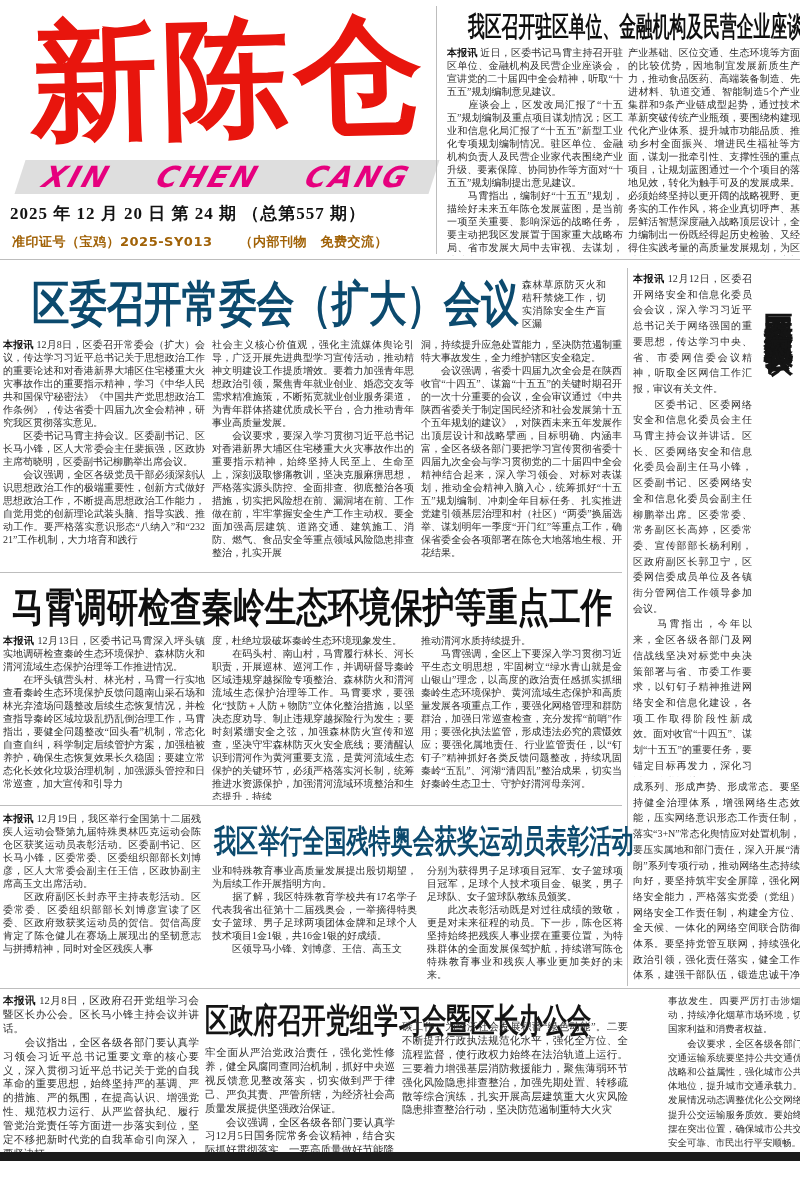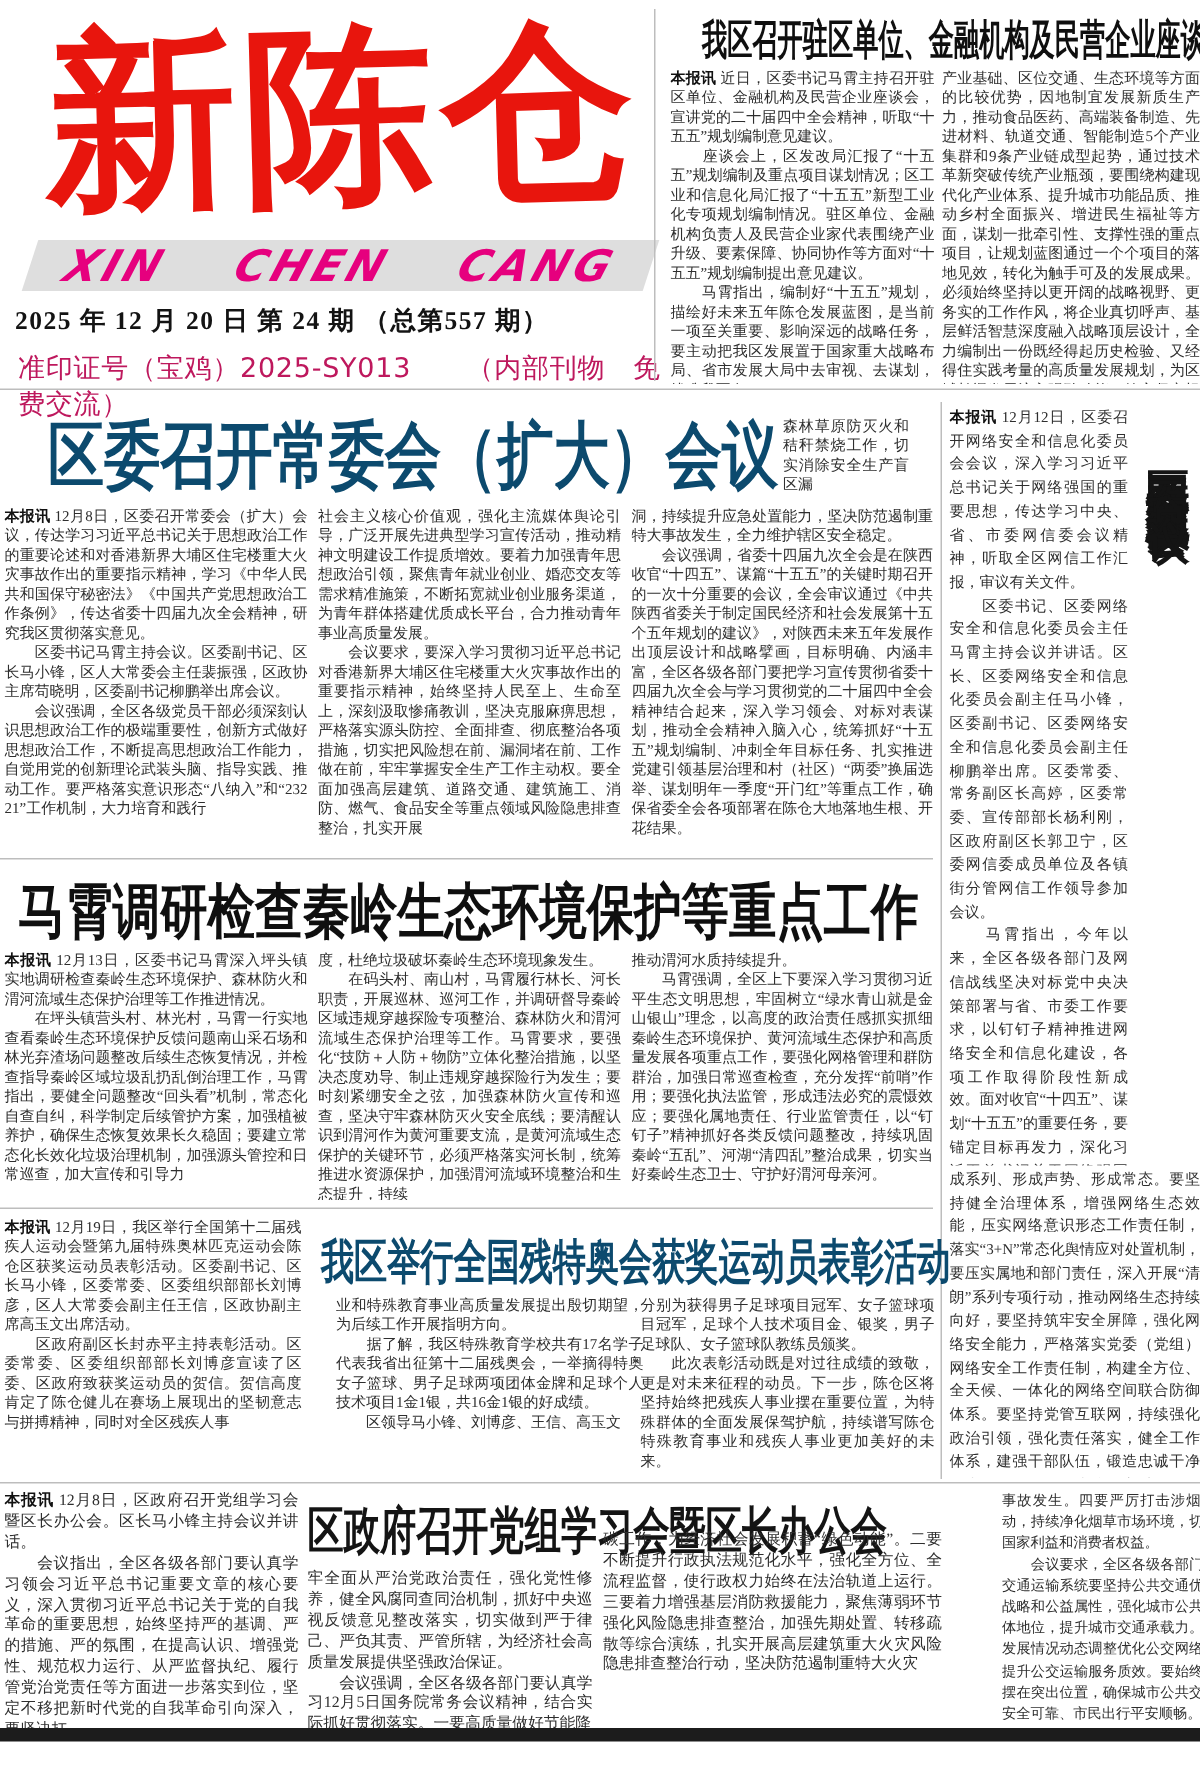--- a/index.html
+++ b/index.html
@@ -18,22 +18,22 @@
   .magenta{color:#0c4a6e;}
   .hline{background:#bdbdbd;height:1px;}
   .vline{background:#bdbdbd;width:1px;}
   .logo{font-family:"DejaVu Serif",serif;font-weight:bold;color:#e8150d;
         font-size:128px;line-height:150px;letter-spacing:4px;transform:rotate(-1.5deg);}
   .band{background:#dedede;transform:skewX(-18deg);text-align:center;}
   .band-text{font-family:"DejaVu Sans","Liberation Sans",sans-serif;font-style:italic;font-weight:bold;
              color:#e6007e;font-size:29px;line-height:34px;letter-spacing:3px;word-spacing:34px;}
   .dateline{font-family:Liberation Serif, serif;font-weight:bold;color:#131313;
             font-size:17px;letter-spacing:1px;}
-  .permitline{font-family:"DejaVu Sans","Liberation Sans",sans-serif;font-weight:normal;color:#be185d;
-              font-size:18px;letter-spacing:0.5px;}
+  .permitline{font-family:"DejaVu Sans","Liberation Sans",sans-serif;font-weight:bold;color:#a16207;
+              font-size:13px;letter-spacing:0.5px;}
   .vert-head{writing-mode:vertical-rl;text-orientation:upright;font-size:29px;letter-spacing:2px;color:#141414;}
   .botbar{background:#1c1c1c;}
 </style>
 </head>
 <body>
 
 <div class="page">
 
   <div class="abs" style="left:0;top:0;width:437px;height:258px;">
     <div class="abs logo" style="left:30px;top:2px;width:410px;">新陈仓</div>
@@ -97,21 +97,21 @@
   </div>
 
   <div class="abs hline" style="left:0;top:805px;width:622px;"></div>
 
   <div>
     <div class="abs body-text" style="left:3px;top:812px;width:198px;height:172px;"><b class="lede">本报讯</b><span> 12月19日，我区举行全国第十二届残疾人运动会暨第九届特殊奥林匹克运动会陈仓区获奖运动员表彰活动。区委副书记、区长马小锋，区委常委、区委组织部部长刘博彦，区人大常委会副主任王信，区政协副主席高玉文出席活动。
 　　区政府副区长封赤平主持表彰活动。区委常委、区委组织部部长刘博彦宣读了区委、区政府致获奖运动员的贺信。贺信高度肯定了陈仓健儿在赛场上展现出的坚韧意志与拼搏精神，同时对全区残疾人事</span></div>
     <div class="abs h-sans magenta" style="left:214px;top:820px;height:40px;">
       <span class="cond" style="font-size:32px;transform:scaleX(0.69);">我区举行全国残特奥会获奖运动员表彰活动</span>
     </div>
-    <div class="abs body-text" style="left:212px;top:864px;width:205px;height:120px;margin-left:12px;">业和特殊教育事业高质量发展提出殷切期望，为后续工作开展指明方向。
+    <div class="abs body-text" style="left:212px;top:864px;width:205px;height:120px;">业和特殊教育事业高质量发展提出殷切期望，为后续工作开展指明方向。
 　　据了解，我区特殊教育学校共有17名学子代表我省出征第十二届残奥会，一举摘得特奥女子篮球、男子足球两项团体金牌和足球个人技术项目1金1银，共16金1银的好成绩。
 　　区领导马小锋、刘博彦、王信、高玉文</div>
     <div class="abs body-text" style="left:427px;top:864px;width:196px;height:120px;">分别为获得男子足球项目冠军、女子篮球项目冠军，足球个人技术项目金、银奖，男子足球队、女子篮球队教练员颁奖。
 　　此次表彰活动既是对过往成绩的致敬，更是对未来征程的动员。下一步，陈仓区将坚持始终把残疾人事业摆在重要位置，为特殊群体的全面发展保驾护航，持续谱写陈仓特殊教育事业和残疾人事业更加美好的未来。</div>
   </div>
 
   <div class="abs hline" style="left:0;top:988px;width:800px;"></div>
 
   <div>
     <div class="abs body-text body-xs" style="left:3px;top:994px;width:196px;height:158px;"><b class="lede">本报讯</b><span> 12月8日，区政府召开党组学习会暨区长办公会。区长马小锋主持会议并讲话。

